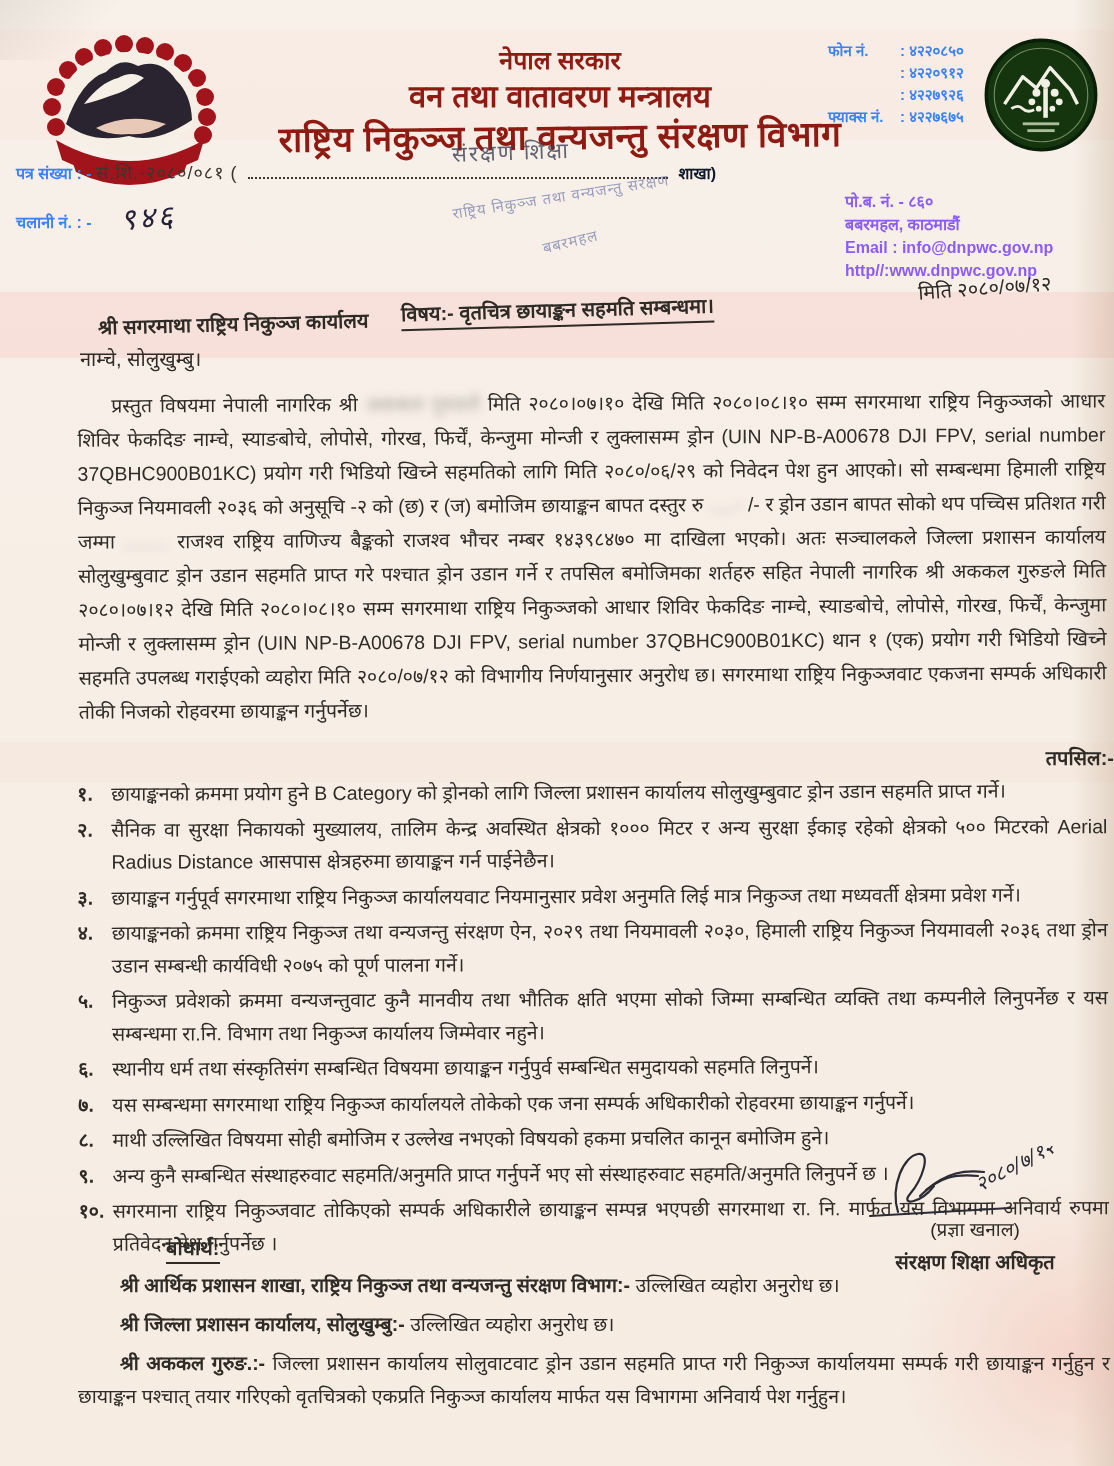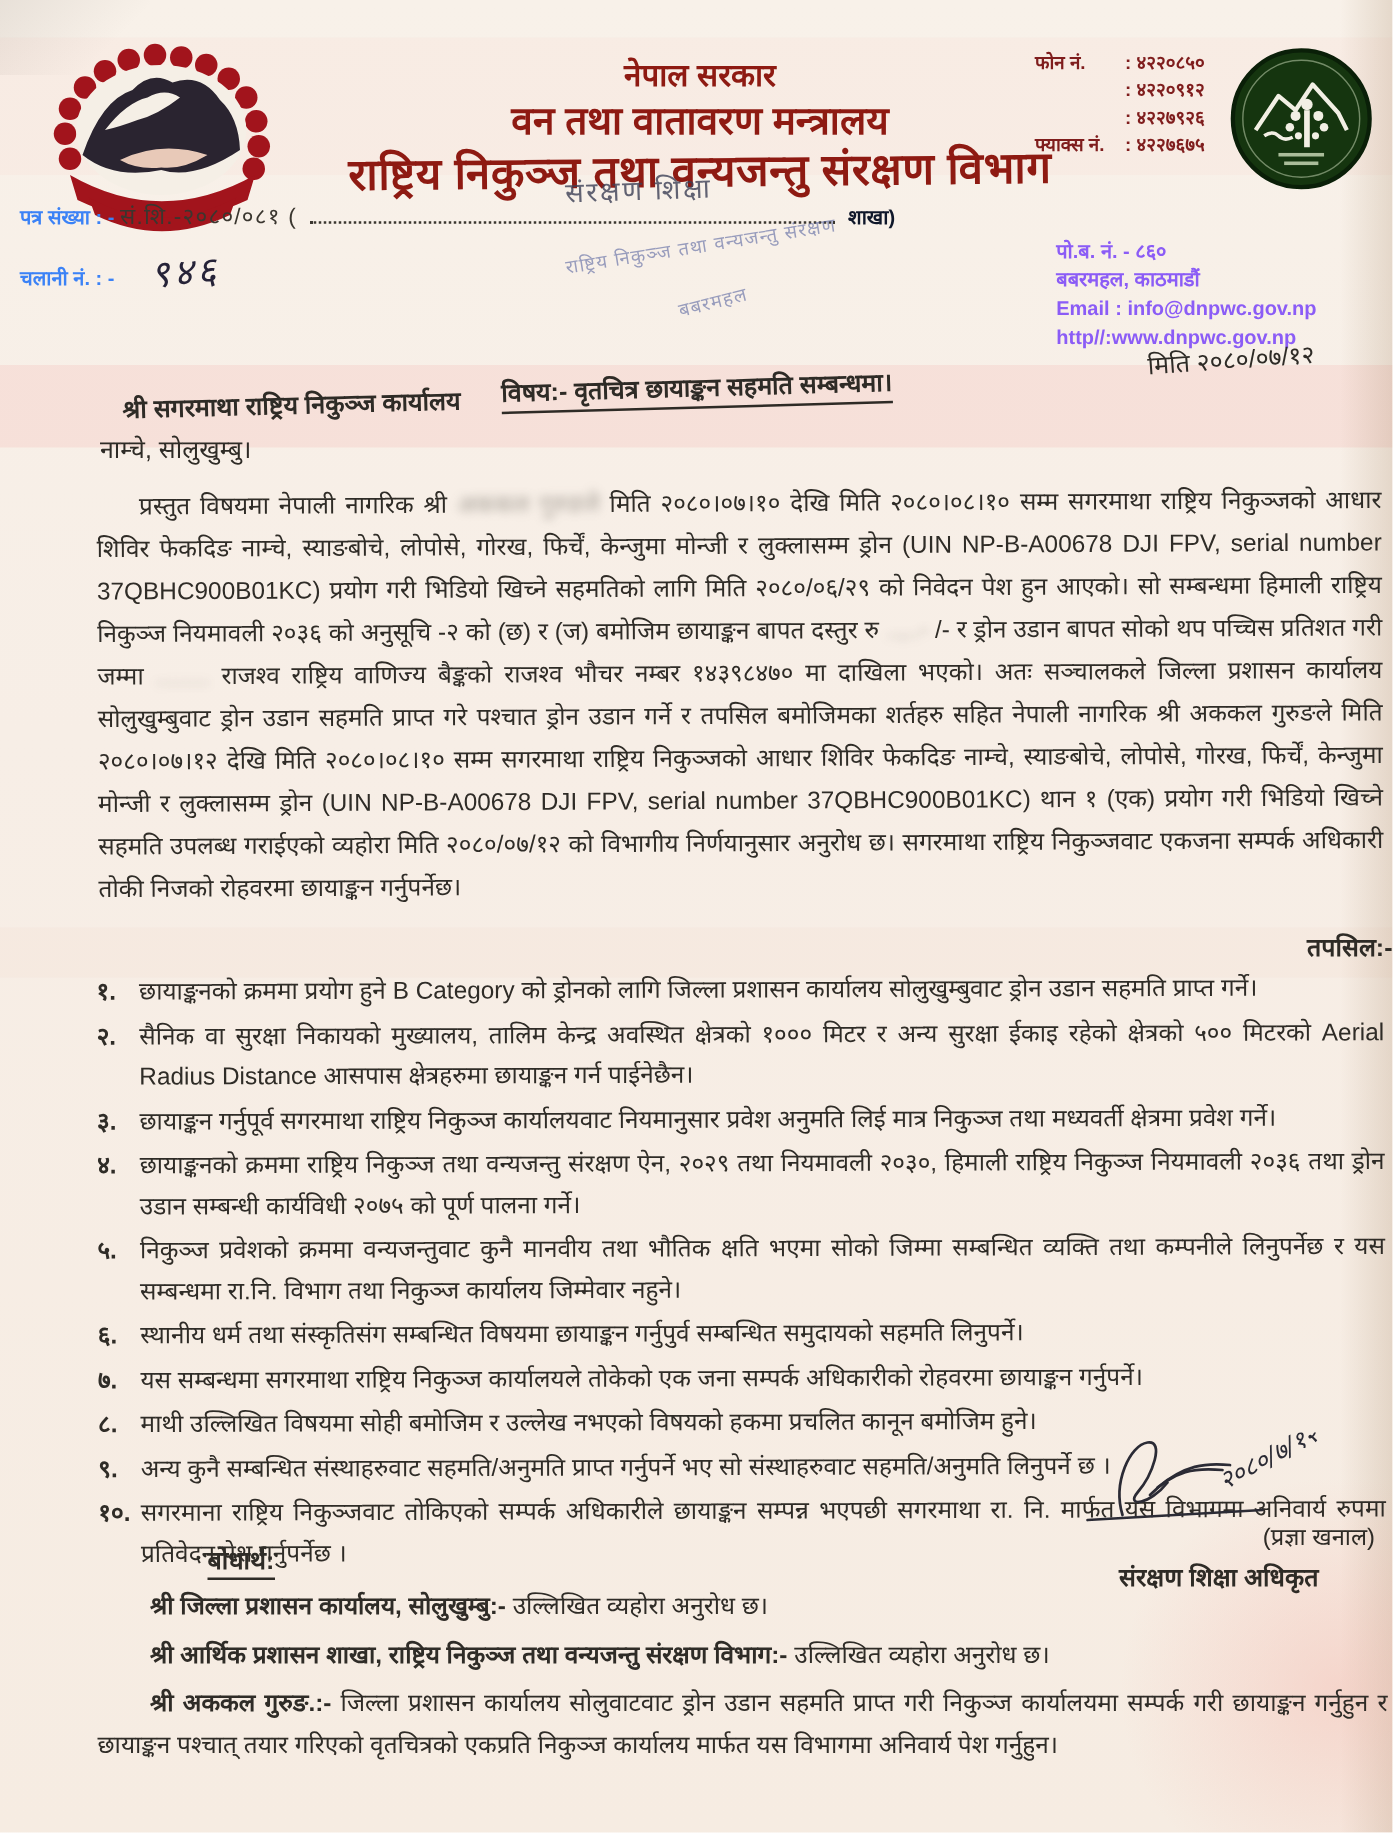--- a/index.html
+++ b/index.html
@@ -26,21 +26,21 @@
 
   .gov-line{position:absolute;left:250px;width:620px;text-align:center;font-weight:bold;}
   .t-gov{top:42px;font-size:25px;}
   .t-min{top:74px;font-size:31px;}
   .t-dept{top:112px;font-size:35px;letter-spacing:.5px;transform:rotate(-.6deg);}
 
   .stamp-edu{position:absolute;left:452px;top:136px;font-size:22px;color:#3c3f55;
     opacity:.8;transform:rotate(-2deg);letter-spacing:2px;}
 
   .phone-block{position:absolute;left:828px;top:40px;font-size:15px;font-weight:bold;}
-  .phone-row{display:flex;line-height:22px;color:#7f1d1d;}
+  .phone-row{display:flex;line-height:22px;color:#3b82f6;}
   .phone-row .pl{width:72px;}
   .logo-wrap{position:absolute;left:984px;top:38px;width:114px;height:114px;}
 
   .ref-row{position:absolute;left:16px;top:160px;width:820px;font-size:16px;}
   .ref-label{font-weight:bold;color:#3b82f6;}
   .ref-value{font-size:18px;color:#3a362f;letter-spacing:1px;}
   .dots{display:inline-block;width:420px;border-bottom:2px dotted #3a362f;
     height:14px;margin:0 6px;vertical-align:baseline;}
   .branch{font-weight:bold;color:#0f172a;}
   .dispatch-row{position:absolute;left:16px;top:196px;font-size:16px;}
@@ -73,21 +73,21 @@
   .tapasil-title{position:absolute;left:0;width:1114px;top:744px;text-align:right;
     font-size:20px;font-weight:bold;color:#2e2b26;}
   .tapasil-list{position:absolute;left:78px;top:776px;width:1030px;font-size:19.5px;
     line-height:32.5px;color:#2f2c27;transform:rotate(-.2deg);}
   .tapasil-item{display:flex;margin-bottom:3px;}
   .tapasil-item .num{flex:0 0 34px;font-weight:bold;}
   .tapasil-item .txt{flex:1;text-align:justify;}
 
   .sig-block{position:absolute;left:850px;top:1146px;width:250px;text-align:center;color:#2e2b26;}
   .sig-svg{display:block;margin:0 auto;}
-  .sig-name{font-size:19px;margin-top:-14px;text-align:right;}
+  .sig-name{font-size:19px;margin-top:-14px;}
   .sig-title{font-size:20px;font-weight:bold;margin-top:6px;}
 
   .cc-block{position:absolute;left:78px;top:1234px;width:1032px;color:#2f2c27;}
   .cc-title{font-size:20px;font-weight:bold;margin-left:88px;
     border-bottom:2px solid #2e2b26;display:inline-block;padding-bottom:1px;}
   .cc-item{font-size:19.5px;line-height:33px;text-indent:42px;margin:5px 0 6px 0;text-align:justify;}
   .cc-item b{font-weight:bold;}
 </style>
 </head>
 <body>
@@ -263,19 +263,19 @@
       </g>
       <text x="120" y="46" font-size="20" fill="#2b2b35" transform="rotate(-28 120 46)" font-family="DejaVu Serif, serif" font-style="italic">२०८०/७/१२</text>
     </svg>
     <div class="sig-name">(प्रज्ञा खनाल)</div>
     <div class="sig-title">संरक्षण शिक्षा अधिकृत</div>
   </div>
 
   <div class="cc-block">
     <span class="cc-title">बोधार्थ:</span>
     <div id="cc-items">
+        <p class="cc-item"><b>श्री आर्थिक प्रशासन शाखा, राष्ट्रिय निकुञ्ज तथा वन्यजन्तु संरक्षण विभाग:-</b><span> उल्लिखित व्यहोरा अनुरोध छ।</span></p>
         <p class="cc-item"><b>श्री जिल्ला प्रशासन कार्यालय, सोलुखुम्बु:-</b><span> उल्लिखित व्यहोरा अनुरोध छ।</span></p>
-        <p class="cc-item"><b>श्री आर्थिक प्रशासन शाखा, राष्ट्रिय निकुञ्ज तथा वन्यजन्तु संरक्षण विभाग:-</b><span> उल्लिखित व्यहोरा अनुरोध छ।</span></p>
         <p class="cc-item"><b>श्री अककल गुरुङ.:-</b><span> जिल्ला प्रशासन कार्यालय सोलुवाटवाट ड्रोन उडान सहमति प्राप्त गरी निकुञ्ज कार्यालयमा सम्पर्क गरी छायाङ्कन गर्नुहुन र छायाङ्कन पश्चात् तयार गरिएको वृतचित्रको एकप्रति निकुञ्ज कार्यालय मार्फत यस विभागमा अनिवार्य पेश गर्नुहुन।</span></p>
       </div>
   </div>
 
 </div>
 
 </body></html>

